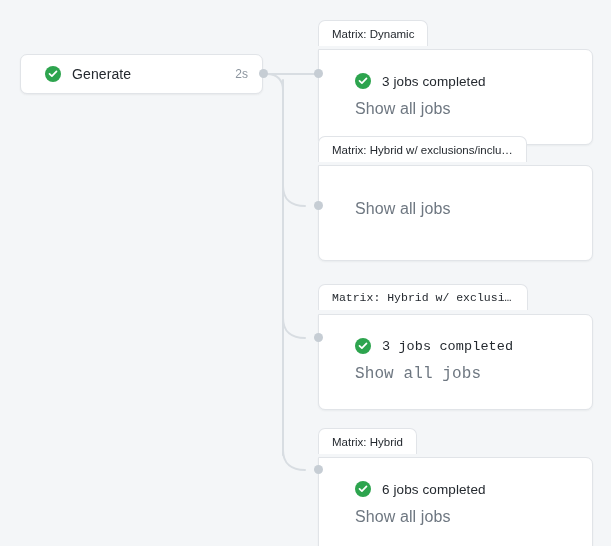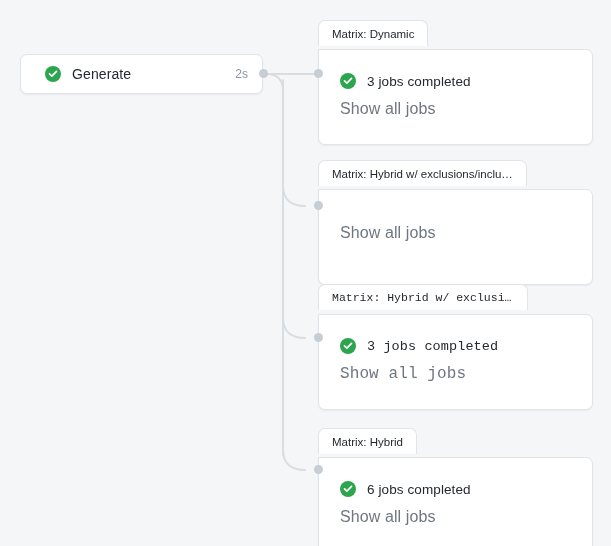--- a/index.html
+++ b/index.html
@@ -112,21 +112,21 @@
   .matrix-body {
     position: relative;
     z-index: 2;
     width: 275px;
     height: 96px;
     margin-top: -1px;
     background: #ffffff;
     border: 1px solid #e1e4e8;
     border-radius: 0 7px 7px 7px;
     box-shadow: 0 1px 2px rgba(27,31,35,0.05);
-    padding: 23px 0 0 21px;
+    padding: 23px 0 0 36px;
   }
 
   .jobs-row {
     display: flex;
     align-items: center;
   }
 
   .jobs-text {
     margin-left: 11px;
     font-size: 13.5px;
@@ -183,21 +183,21 @@
           <circle cx="8" cy="8" r="8" fill="#2da44e"></circle>
           <path d="M11.5 5.3 L6.9 10.1 L4.5 7.8" stroke="#ffffff" stroke-width="1.7" fill="none" stroke-linecap="round" stroke-linejoin="round"></path>
         </svg>
         <span class="jobs-text">3 jobs completed</span>
       </div>
       <span class="show-all">Show all jobs</span>
     </div>
   </div>
   <span class="port" style="left:314px; top:69px;"></span>
 
-  <div class="matrix-group" style="top:160px;">
+  <div class="matrix-group" style="top:136px;">
     <div class="matrix-tab">Matrix: Hybrid w/ exclusions/inclu…</div>
     <div class="matrix-body">
       <span class="show-all">Show all jobs</span>
     </div>
   </div>
   <span class="port" style="left:314px; top:201px;"></span>
 
   <div class="matrix-group" style="top:284px;font-family:Liberation Mono, monospace;">
     <div class="matrix-tab">Matrix: Hybrid w/ exclusions</div>
     <div class="matrix-body">

